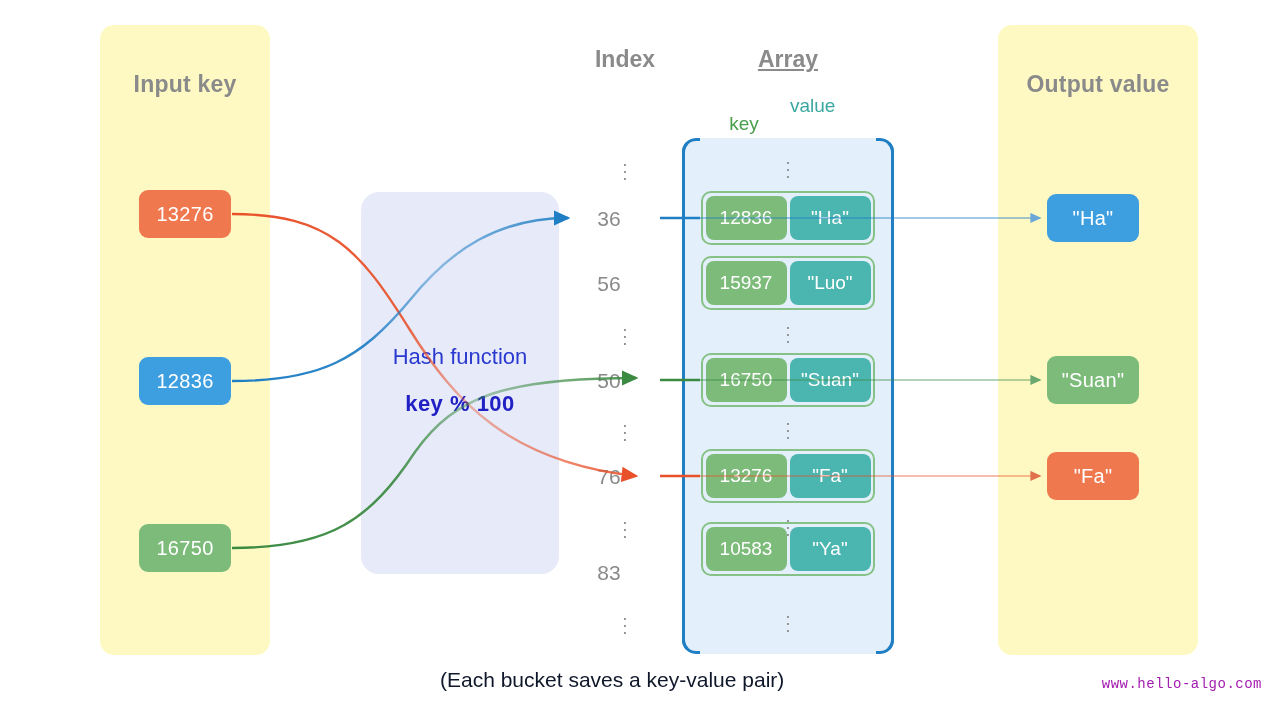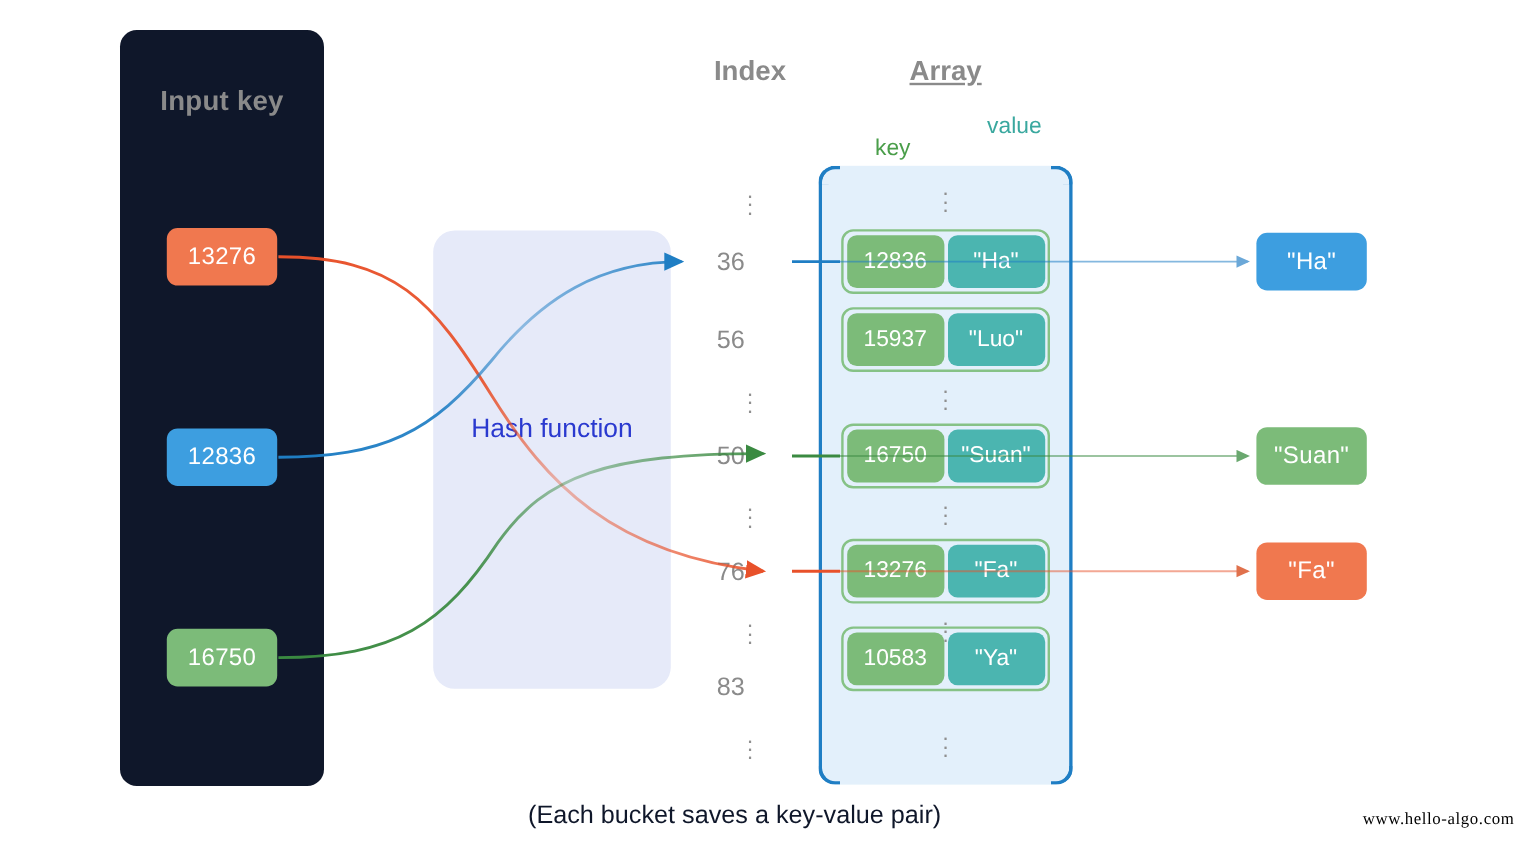--- a/index.html
+++ b/index.html
@@ -8,21 +8,21 @@
     background:#ffffff;
     font-family:"Liberation Sans","DejaVu Sans",sans-serif;
     overflow:hidden;
     position:relative;
   }
   #stage{position:absolute;left:0;top:0;width:1280px;height:720px;}
 
   
   .panel{
     position:absolute;
-    background:#0f172a;
+    background:#fef9c3;
     border-radius:14px;
   }
   #panel-input{left:100px;top:25px;width:170px;height:630px;}
   #panel-output{left:998px;top:25px;width:200px;height:630px;}
 
   .panel-title{
     position:absolute;
     width:100%;
     text-align:center;
     top:46px;
@@ -81,21 +81,21 @@
   #hdr-array{
     position:absolute;left:700px;top:46px;width:176px;
     text-align:center;font-size:23px;font-weight:bold;color:#8a8a8a;text-decoration:underline;
   }
   #hdr-key{
     position:absolute;left:706px;top:113px;width:76px;
     text-align:center;font-size:19px;color:#4a9e4a;
   }
   #hdr-value{
     position:absolute;left:790px;top:95px;width:78px;
-    text-align:right;font-size:19px;color:#3aa89f;
+    text-align:left;font-size:19px;color:#3aa89f;
   }
 
   
   .idx{
     position:absolute;
     left:580px;width:58px;
     text-align:center;
     font-size:21px;color:#8a8a8a;
   }
   .dots{
@@ -158,38 +158,42 @@
   }
   .adots span{display:block;font-size:19px;line-height:7px;}
 
   
   #caption{
     position:absolute;left:440px;top:668px;width:700px;
     text-align:left;font-size:21px;color:#0f172a;
   }
   #watermark{
     position:absolute;right:18px;top:676px;
-    font-family:Liberation Serif, serif;
-    font-size:14px;color:#000000;letter-spacing:.5px;
+    font-family:Liberation Mono, monospace;
+    font-size:14px;color:#a21caf;letter-spacing:.5px;
   }
 
   svg#wires{position:absolute;left:0;top:0;width:1280px;height:720px;pointer-events:none;}
 </style>
 </head>
 <body>
 
 <div id="stage">
 
   <div class="panel" id="panel-input">
     <div class="panel-title">Input key</div>
   </div>
 
+  <div class="panel" id="panel-output">
+    <div class="panel-title">Output value</div>
+  </div>
 
   <div id="hash-box"></div>
   <div id="hash-label">Hash function</div>
+  <div id="hash-formula">key % 100</div>
 
   <div id="hdr-index">Index</div>
   <div id="hdr-array">Array</div>
   <div id="hdr-key">key</div>
   <div id="hdr-value">value</div>
 
   <div id="array-box"></div>
 
   <div class="dots" style="top:160px">
     <span>·</span>

